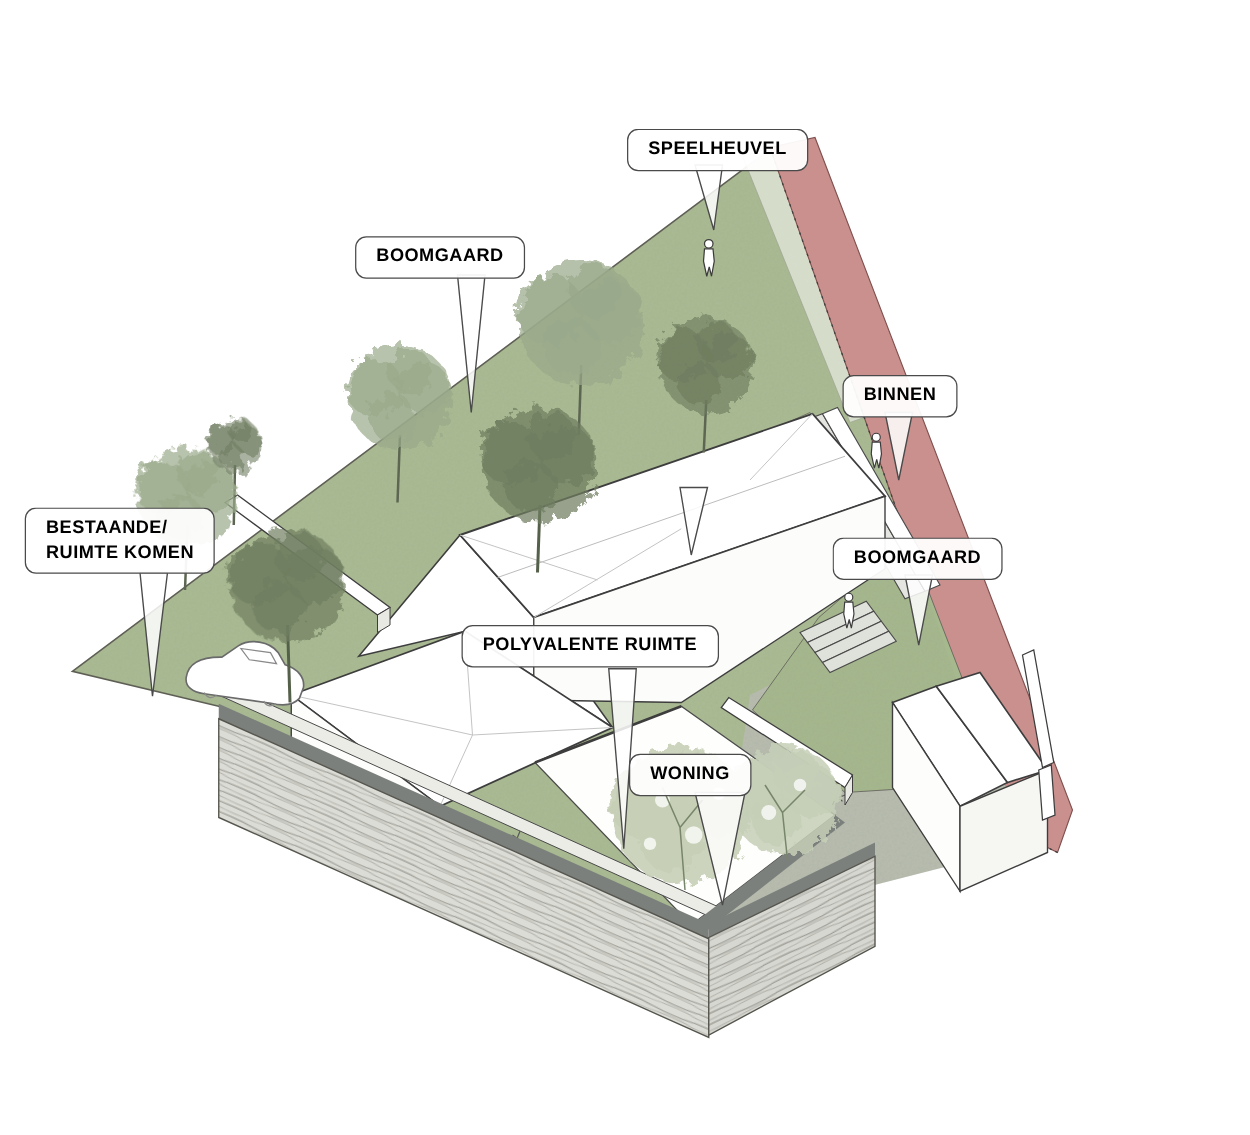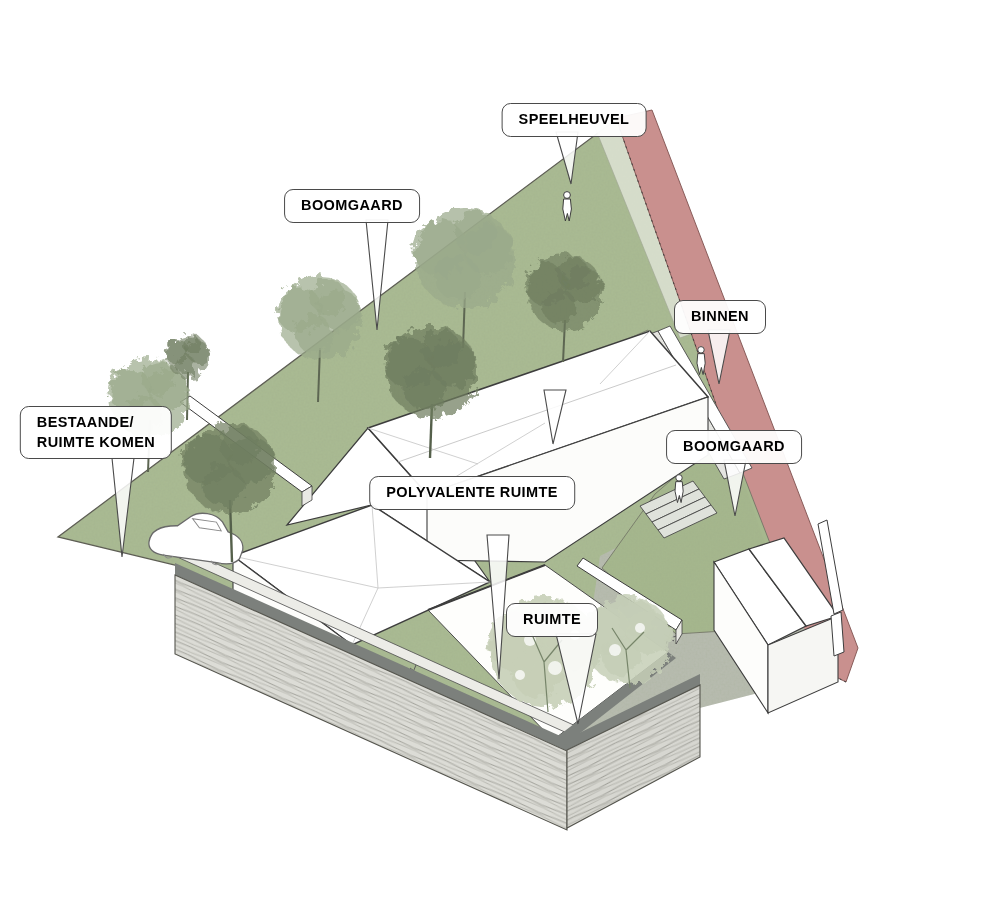--- a/index.html
+++ b/index.html
@@ -232,20 +232,20 @@
 <div class="callout" style="left:720px;top:300px;">
   <span>BINNEN</span>
 </div>
 <div class="callout" style="left:96px;top:406px;">
   <span>BESTAANDE/</span>
   <span class="l2">RUIMTE KOMEN</span>
 </div>
 <div class="callout" style="left:734px;top:430px;">
   <span>BOOMGAARD</span>
 </div>
-<div class="callout" style="left:472px;top:476px;">
+<div class="callout" style="left:472px;top:500px;">
   <span>POLYVALENTE RUIMTE</span>
 </div>
 <div class="callout" style="left:552px;top:603px;">
-  <span>RUIMTE</span>
+  <span>WONING</span>
 </div>
 
 </div>
 
 </body></html>

